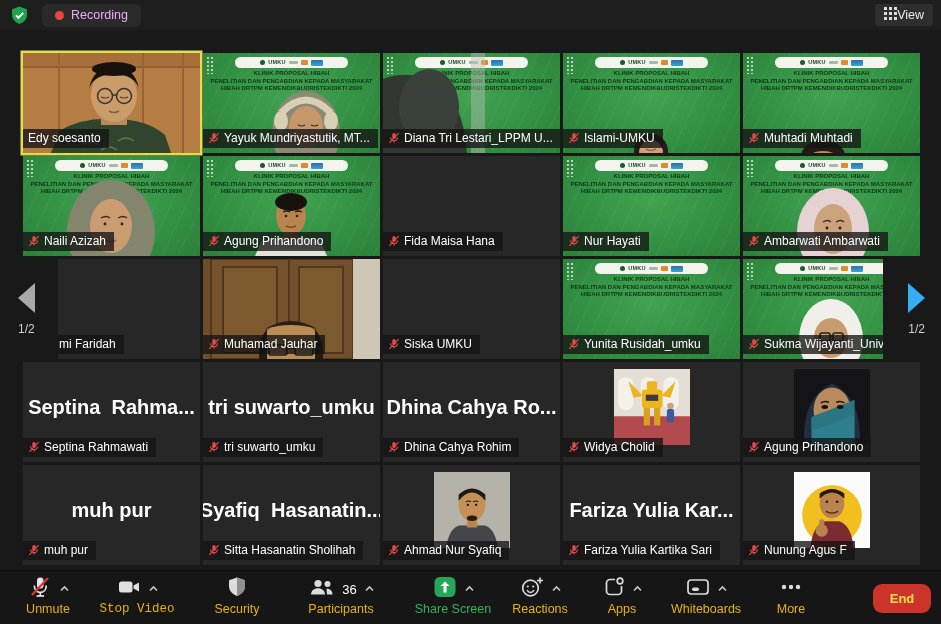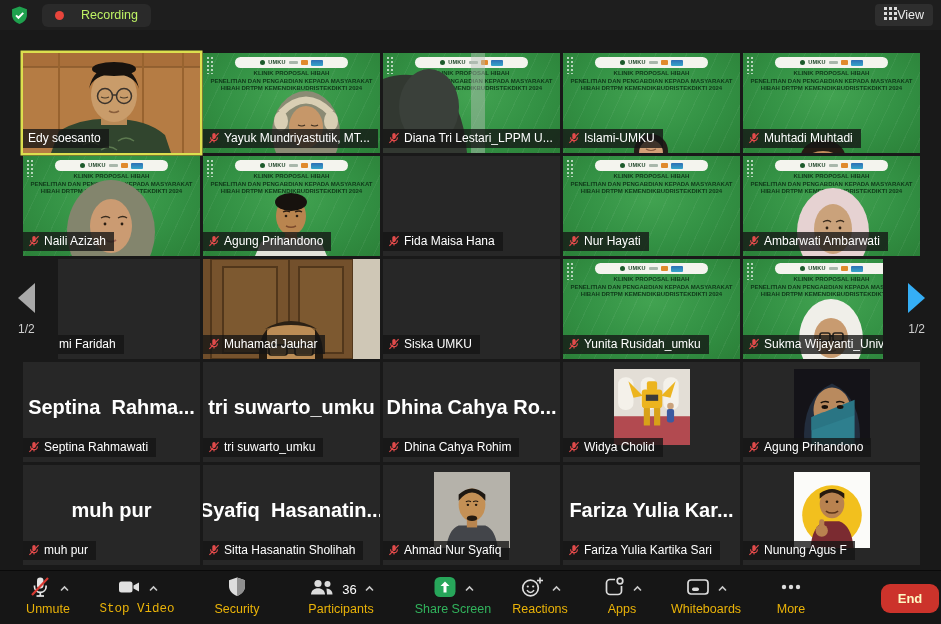--- a/index.html
+++ b/index.html
@@ -1,21 +1,21 @@
 <!DOCTYPE html>
 <html><head>
 <meta charset="utf-8">
 <style>
   html,body{margin:0;padding:0;width:941px;height:624px;background:#191919;overflow:hidden;
     font-family:"Liberation Sans",sans-serif;color:#fff;position:relative}
   
   .topbar{position:absolute;top:0;left:0;width:941px;height:30px;background:#1e1e1e;display:flex;align-items:center}
   .shield-btn{margin-left:8px;width:22px;height:22px;display:flex;align-items:center;justify-content:center}
-  .rec-pill{display:flex;align-items:center;gap:17px;background:#2a2a2a;border-radius:6px;height:23px;
-    padding:0 13px;margin-left:12px;font-size:12.5px;color:#bef264}
+  .rec-pill{display:flex;align-items:center;gap:7px;background:#2a2a2a;border-radius:6px;height:23px;
+    padding:0 13px;margin-left:12px;font-size:12.5px;color:#f0abfc}
   .rec-dot{width:9px;height:9px;border-radius:50%;background:#e8453c}
   .view-btn{position:absolute;right:8px;top:4px;height:22px;background:#2e2e2e;border-radius:4px;
     display:flex;align-items:center;gap:0;padding:0 9px;font-size:12.5px;color:#ececec;cursor:default}
   
   .gallery{position:absolute;top:30px;left:0;width:941px;height:540px;background:#191919}
   #grid{position:absolute;left:23px;top:23px;display:grid;grid-template-columns:repeat(5,177px);grid-auto-rows:100px;gap:3px}
   .tile{position:relative;background:#272727;overflow:hidden}
   .tile.active{box-shadow:0 0 0 2.5px #dce04e;z-index:2}
   .slide{position:absolute;inset:0;background:radial-gradient(ellipse at 50% 42%,#42a351 0%,#339144 55%,#2b8038 100%)}
   .slide:after{content:"";position:absolute;inset:0;
@@ -48,22 +48,22 @@
   .tri-right{width:0;height:0;border-top:15px solid transparent;border-bottom:15px solid transparent;border-left:17px solid #35aef5}
   .pageind{font-size:12px;color:#cfcfcf}
   
   .toolbar{position:absolute;left:0;top:570px;width:941px;height:54px;background:#161616;border-top:1px solid #0a0a0a}
   .tb-item{position:absolute;top:5px;display:flex;flex-direction:column;align-items:center;cursor:default}
   .tb-top{height:26px;display:flex;align-items:center;gap:3px}
   .tb-label{font-size:12.5px;color:#eab308;margin-top:0}
   .tb-item.accent .tb-label{color:#31b35c}
   .tb-count{font-size:13px;color:#fff;margin:0 1px 0 2px}
   .tb-caret{display:flex;align-items:center;margin-left:3px}
-  .end-btn{position:absolute;right:2px;top:13px;width:58px;height:29px;background:#cc332b;border:none;
-    border-radius:9px;color:#fef9c3;font-weight:bold;font-size:13px;font-family:"Liberation Sans",sans-serif}
+  .end-btn{position:absolute;right:10px;top:13px;width:58px;height:29px;background:#cc332b;border:none;
+    border-radius:9px;color:#fde047;font-weight:bold;font-size:13px;font-family:"Liberation Sans",sans-serif}
 </style>
 </head>
 <body>
 
 <div class="topbar">
   <div class="shield-btn">
     <svg width="21" height="21" viewBox="0 0 24 24">
         <path d="M12 1.8 L20.5 4.8 V11 c0 5.2-3.4 8.6-8.5 10.7 C6.9 19.6 3.5 16.2 3.5 11 V4.8 Z" fill="#1fa14e"></path>
         <path d="M8 11.8 l2.8 2.8 L16.3 9" stroke="#fff" stroke-width="2.2" fill="none"></path>
       </svg>

